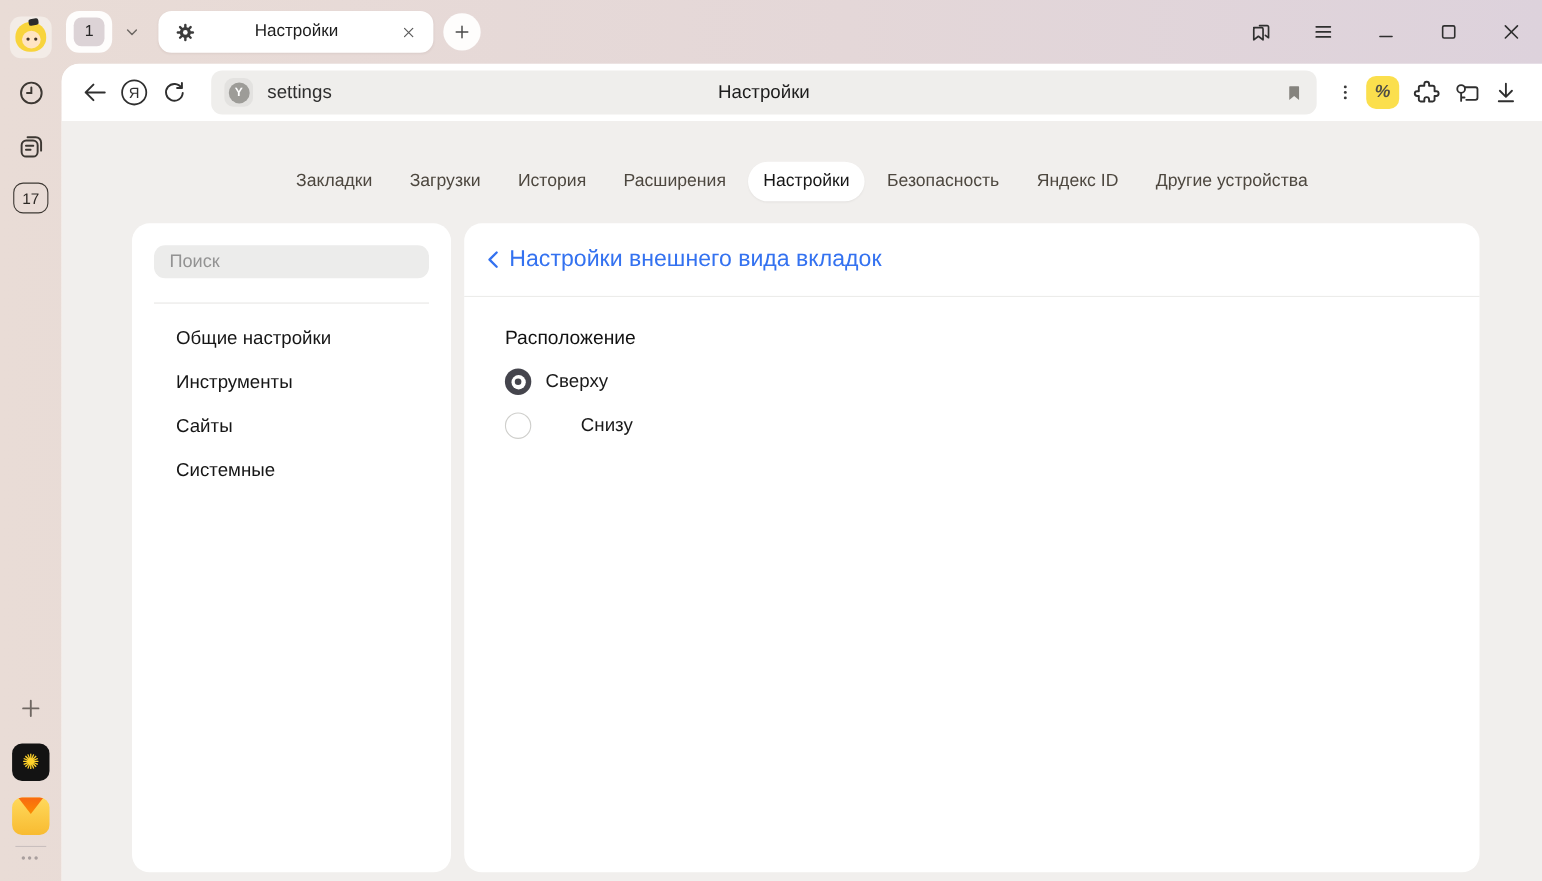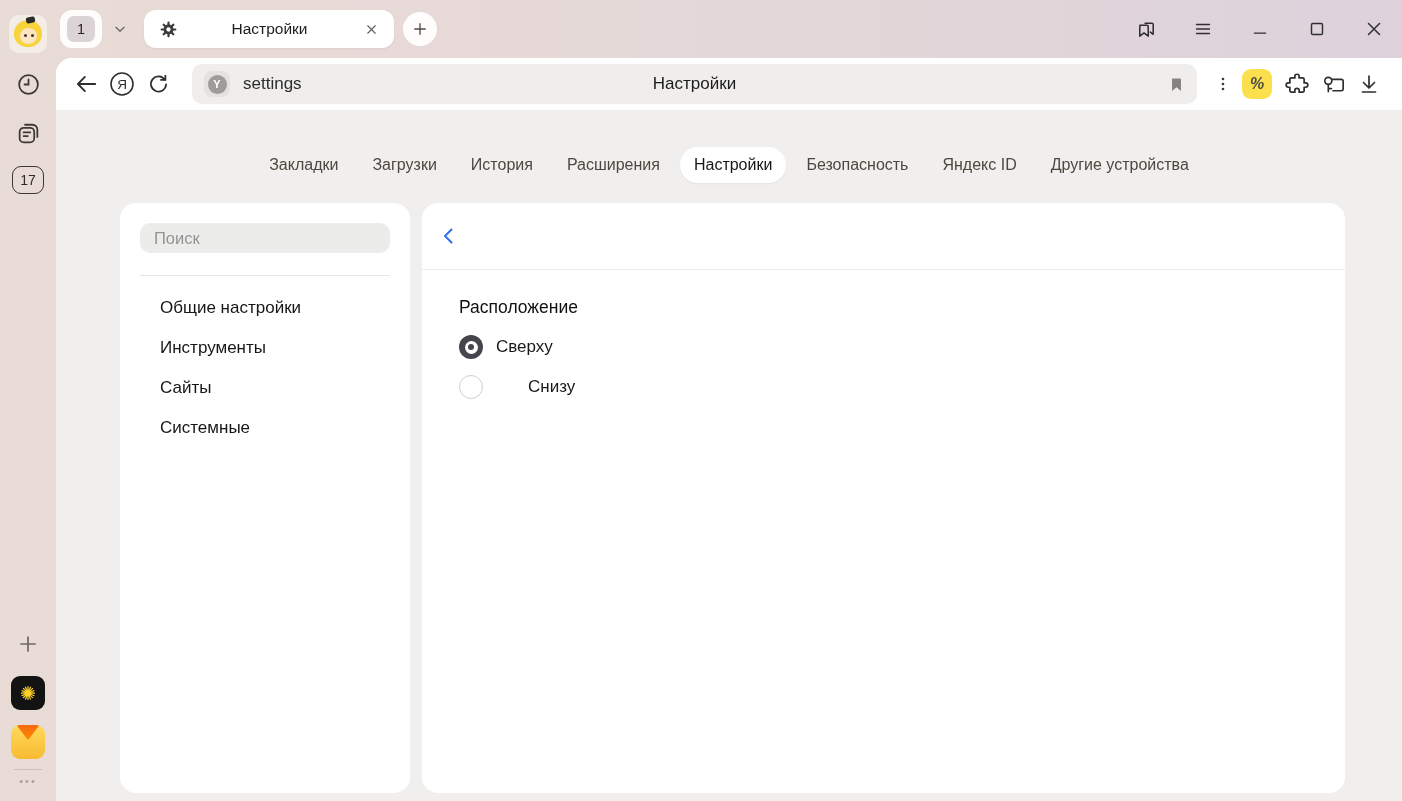--- a/index.html
+++ b/index.html
@@ -318,20 +318,21 @@
             </ul>
           </div>
 
           <div class="card main-card">
             <div class="card-header">
               <span>
                 <svg width="12" height="18" viewBox="0 0 12 18" fill="none" stroke="#3472f0" stroke-width="2.1" stroke-linecap="round" stroke-linejoin="round">
                   <path d="M9.5 2.5L3 9l6.5 6.5"></path>
                 </svg>
               </span>
+              <span class="htxt">Настройки внешнего вида вкладок</span>
             </div>
             <div class="card-body">
               <div class="section-title">Расположение</div>
               <div class="radio-row">
                 <span class="radio on"></span>
                 <span class="radio-label">Сверху</span>
               </div>
               <div class="radio-row">
                 <span class="radio off"></span>
                 <span class="radio-label">Снизу</span>

